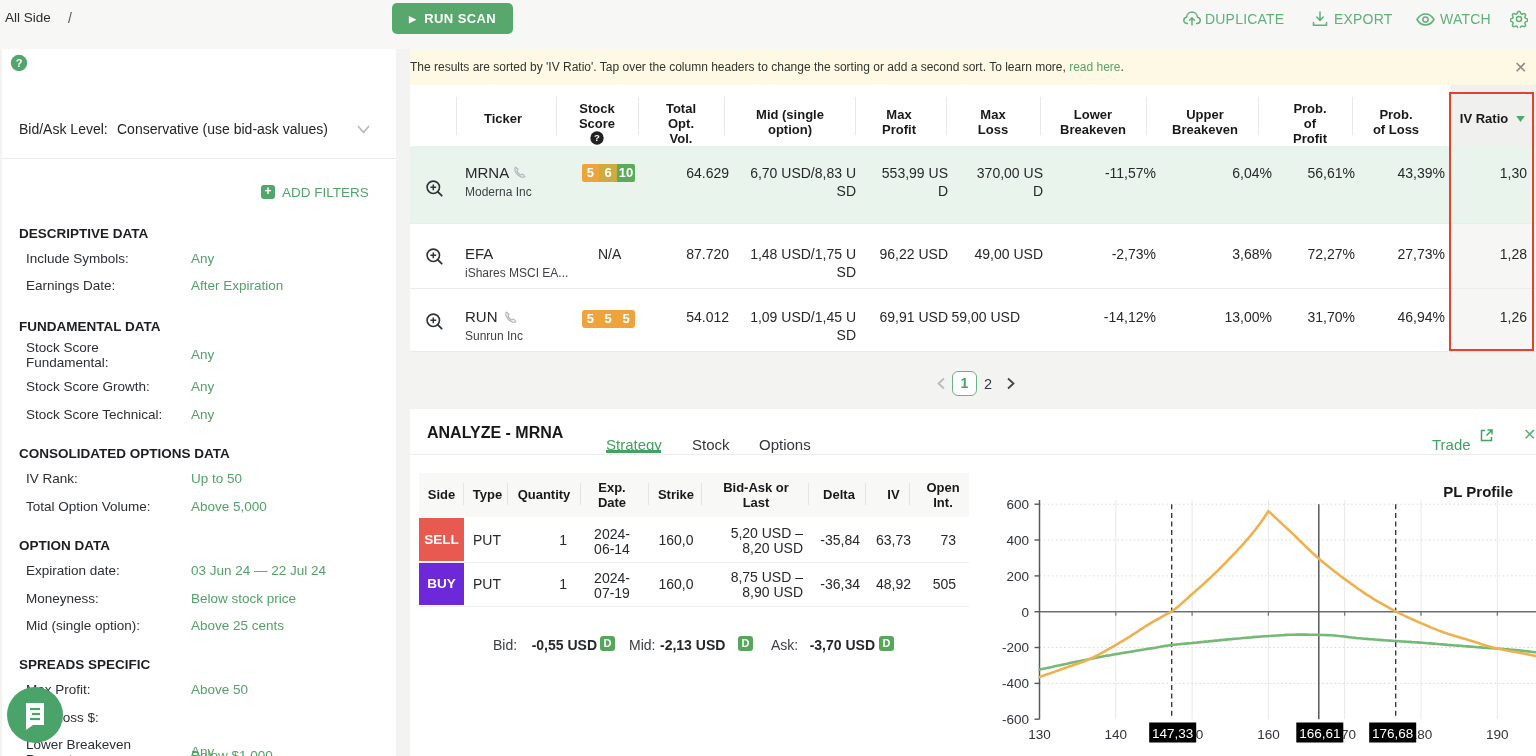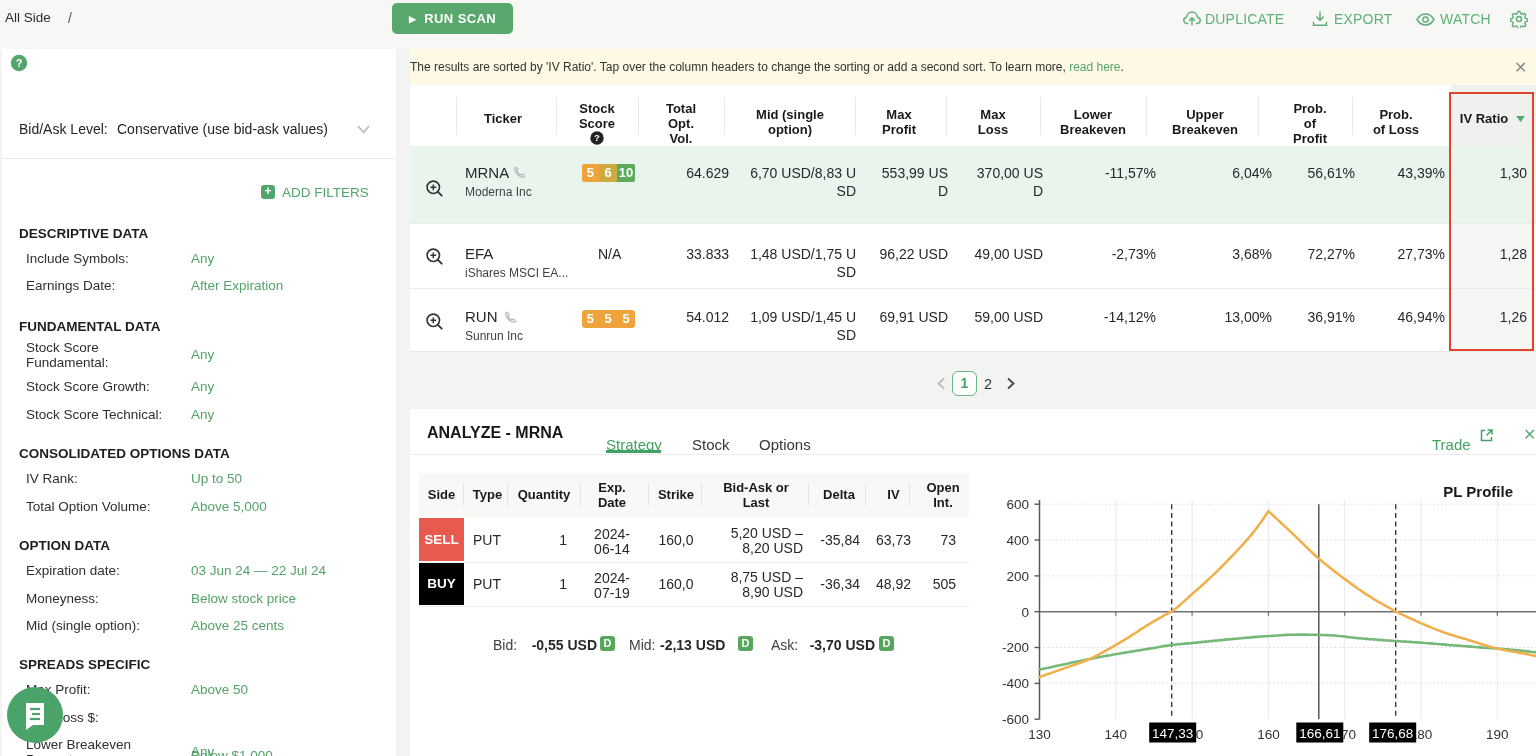--- a/index.html
+++ b/index.html
@@ -194,43 +194,43 @@
   <div class="td r" style="right:493px; top:79px; width:90px;">370,00 US<br>D</div>
   <div class="td r" style="right:380px; top:79px;">-11,57%</div>
   <div class="td r" style="right:264px; top:79px;">6,04%</div>
   <div class="td r" style="right:181px; top:79px;">56,61%</div>
   <div class="td r" style="right:91px; top:79px;">43,39%</div>
   <div class="td r" style="right:9px; top:79px;">1,30</div>
 
   <div class="td" style="left:55px; top:160px; font-size:15px;">EFA</div>
   <div class="td tdsub" style="left:55px; top:179px;">iShares MSCI EA...</div>
   <div class="td" style="left:188px; top:160px;">N/A</div>
-  <div class="td r" style="right:807px; top:160px;">33.833</div>
+  <div class="td r" style="right:807px; top:160px;">87.720</div>
   <div class="td r" style="right:680px; top:160px; width:130px;">1,48 USD/1,75 U<br>SD</div>
   <div class="td r" style="right:588px; top:160px;">96,22 USD</div>
   <div class="td r" style="right:493px; top:160px;">49,00 USD</div>
   <div class="td r" style="right:380px; top:160px;">-2,73%</div>
   <div class="td r" style="right:264px; top:160px;">3,68%</div>
   <div class="td r" style="right:181px; top:160px;">72,27%</div>
   <div class="td r" style="right:91px; top:160px;">27,73%</div>
   <div class="td r" style="right:9px; top:160px;">1,28</div>
 
   <div class="td" style="left:55px; top:223px; font-size:15px;">RUN</div>
   <svg class="abs" style="left:94px; top:226px;" width="14" height="13" viewBox="0 0 14 13">
       <path d="M2.5 1.2 C1.2 2.5 1.5 5.5 4.5 8.5 C7.5 11.5 10.5 11.8 11.8 10.5 L9.8 8 L8 9 C6.8 8.6 4.4 6.2 4 5 L5 3.2 Z" fill="none" stroke="#b2b6b9" stroke-width="1.2" stroke-linejoin="round"></path>
     </svg>
   <div class="td tdsub" style="left:55px; top:242px;">Sunrun Inc</div>
   <div class="abs" style="left:171.5px; top:225px; border-radius:3px; overflow:hidden; font-size:0; white-space:nowrap;"><span class="badge" style="background:#efa43b;">5</span><span class="badge" style="background:#efa43b;">5</span><span class="badge" style="background:#efa43b;">5</span></div>
   <div class="td r" style="right:807px; top:223px;">54.012</div>
   <div class="td r" style="right:680px; top:223px; width:130px;">1,09 USD/1,45 U<br>SD</div>
   <div class="td r" style="right:588px; top:223px;">69,91 USD</div>
-  <div class="td r" style="right:493px; top:223px;">59,00 USD</div>
+  <div class="td r" style="right:516px; top:223px;">59,00 USD</div>
   <div class="td r" style="right:380px; top:223px;">-14,12%</div>
   <div class="td r" style="right:264px; top:223px;">13,00%</div>
-  <div class="td r" style="right:181px; top:223px;">36,91%</div>
+  <div class="td r" style="right:181px; top:223px;">31,70%</div>
   <div class="td r" style="right:91px; top:223px;">46,94%</div>
   <div class="td r" style="right:9px; top:223px;">1,26</div>
 
   <div class="abs" style="left:1039px; top:7px; width:85px; height:259px; border:2.5px solid #e2432f;"></div>
 </div>
 
 <svg class="abs" style="left:936px; top:377px;" width="10" height="13" viewBox="0 0 10 13">
     <path d="M8 1.5 L2.5 6.5 L8 11.5" fill="none" stroke="#bbbbb9" stroke-width="1.8"></path>
   </svg>
 <div class="abs" style="left:952px; top:371px; width:25px; height:25px; border:1.5px solid #6cb283; border-radius:6px; background:#fff; color:#4aa266; font-size:14px; font-weight:bold; text-align:center; line-height:23px;">1</div>
@@ -277,21 +277,21 @@
   <div class="atd" style="left:63px; top:124px;">PUT</div>
   <div class="atd r" style="left:107px; top:124px; width:50px;">1</div>
   <div class="atd c" style="left:172px; top:118px; width:60px;">2024-<br>06-14</div>
   <div class="atd c" style="left:236px; top:124px; width:60px;">160,0</div>
   <div class="atd r" style="left:313px; top:117px; width:80px;">5,20 USD –<br>8,20 USD</div>
   <div class="atd r" style="left:400px; top:124px; width:50px;">-35,84</div>
   <div class="atd r" style="left:456px; top:124px; width:45px;">63,73</div>
   <div class="atd r" style="left:505px; top:124px; width:41px;">73</div>
   <div class="abs" style="left:9px; top:152.5px; width:550px; height:1px; background:#eeeeee;"></div>
 
-  <div class="abs" style="left:9px; top:154px; width:45px; height:42px; background:#000000; color:#fff; font-size:13.5px; font-weight:bold; text-align:center; line-height:42px;">BUY</div>
+  <div class="abs" style="left:9px; top:154px; width:45px; height:42px; background:#6d28d9; color:#fff; font-size:13.5px; font-weight:bold; text-align:center; line-height:42px;">BUY</div>
   <div class="atd" style="left:63px; top:168px;">PUT</div>
   <div class="atd r" style="left:107px; top:168px; width:50px;">1</div>
   <div class="atd c" style="left:172px; top:162px; width:60px;">2024-<br>07-19</div>
   <div class="atd c" style="left:236px; top:168px; width:60px;">160,0</div>
   <div class="atd r" style="left:313px; top:161px; width:80px;">8,75 USD –<br>8,90 USD</div>
   <div class="atd r" style="left:400px; top:168px; width:50px;">-36,34</div>
   <div class="atd r" style="left:456px; top:168px; width:45px;">48,92</div>
   <div class="atd r" style="left:505px; top:168px; width:41px;">505</div>
   <div class="abs" style="left:9px; top:196.5px; width:550px; height:1px; background:#eeeeee;"></div>
 

